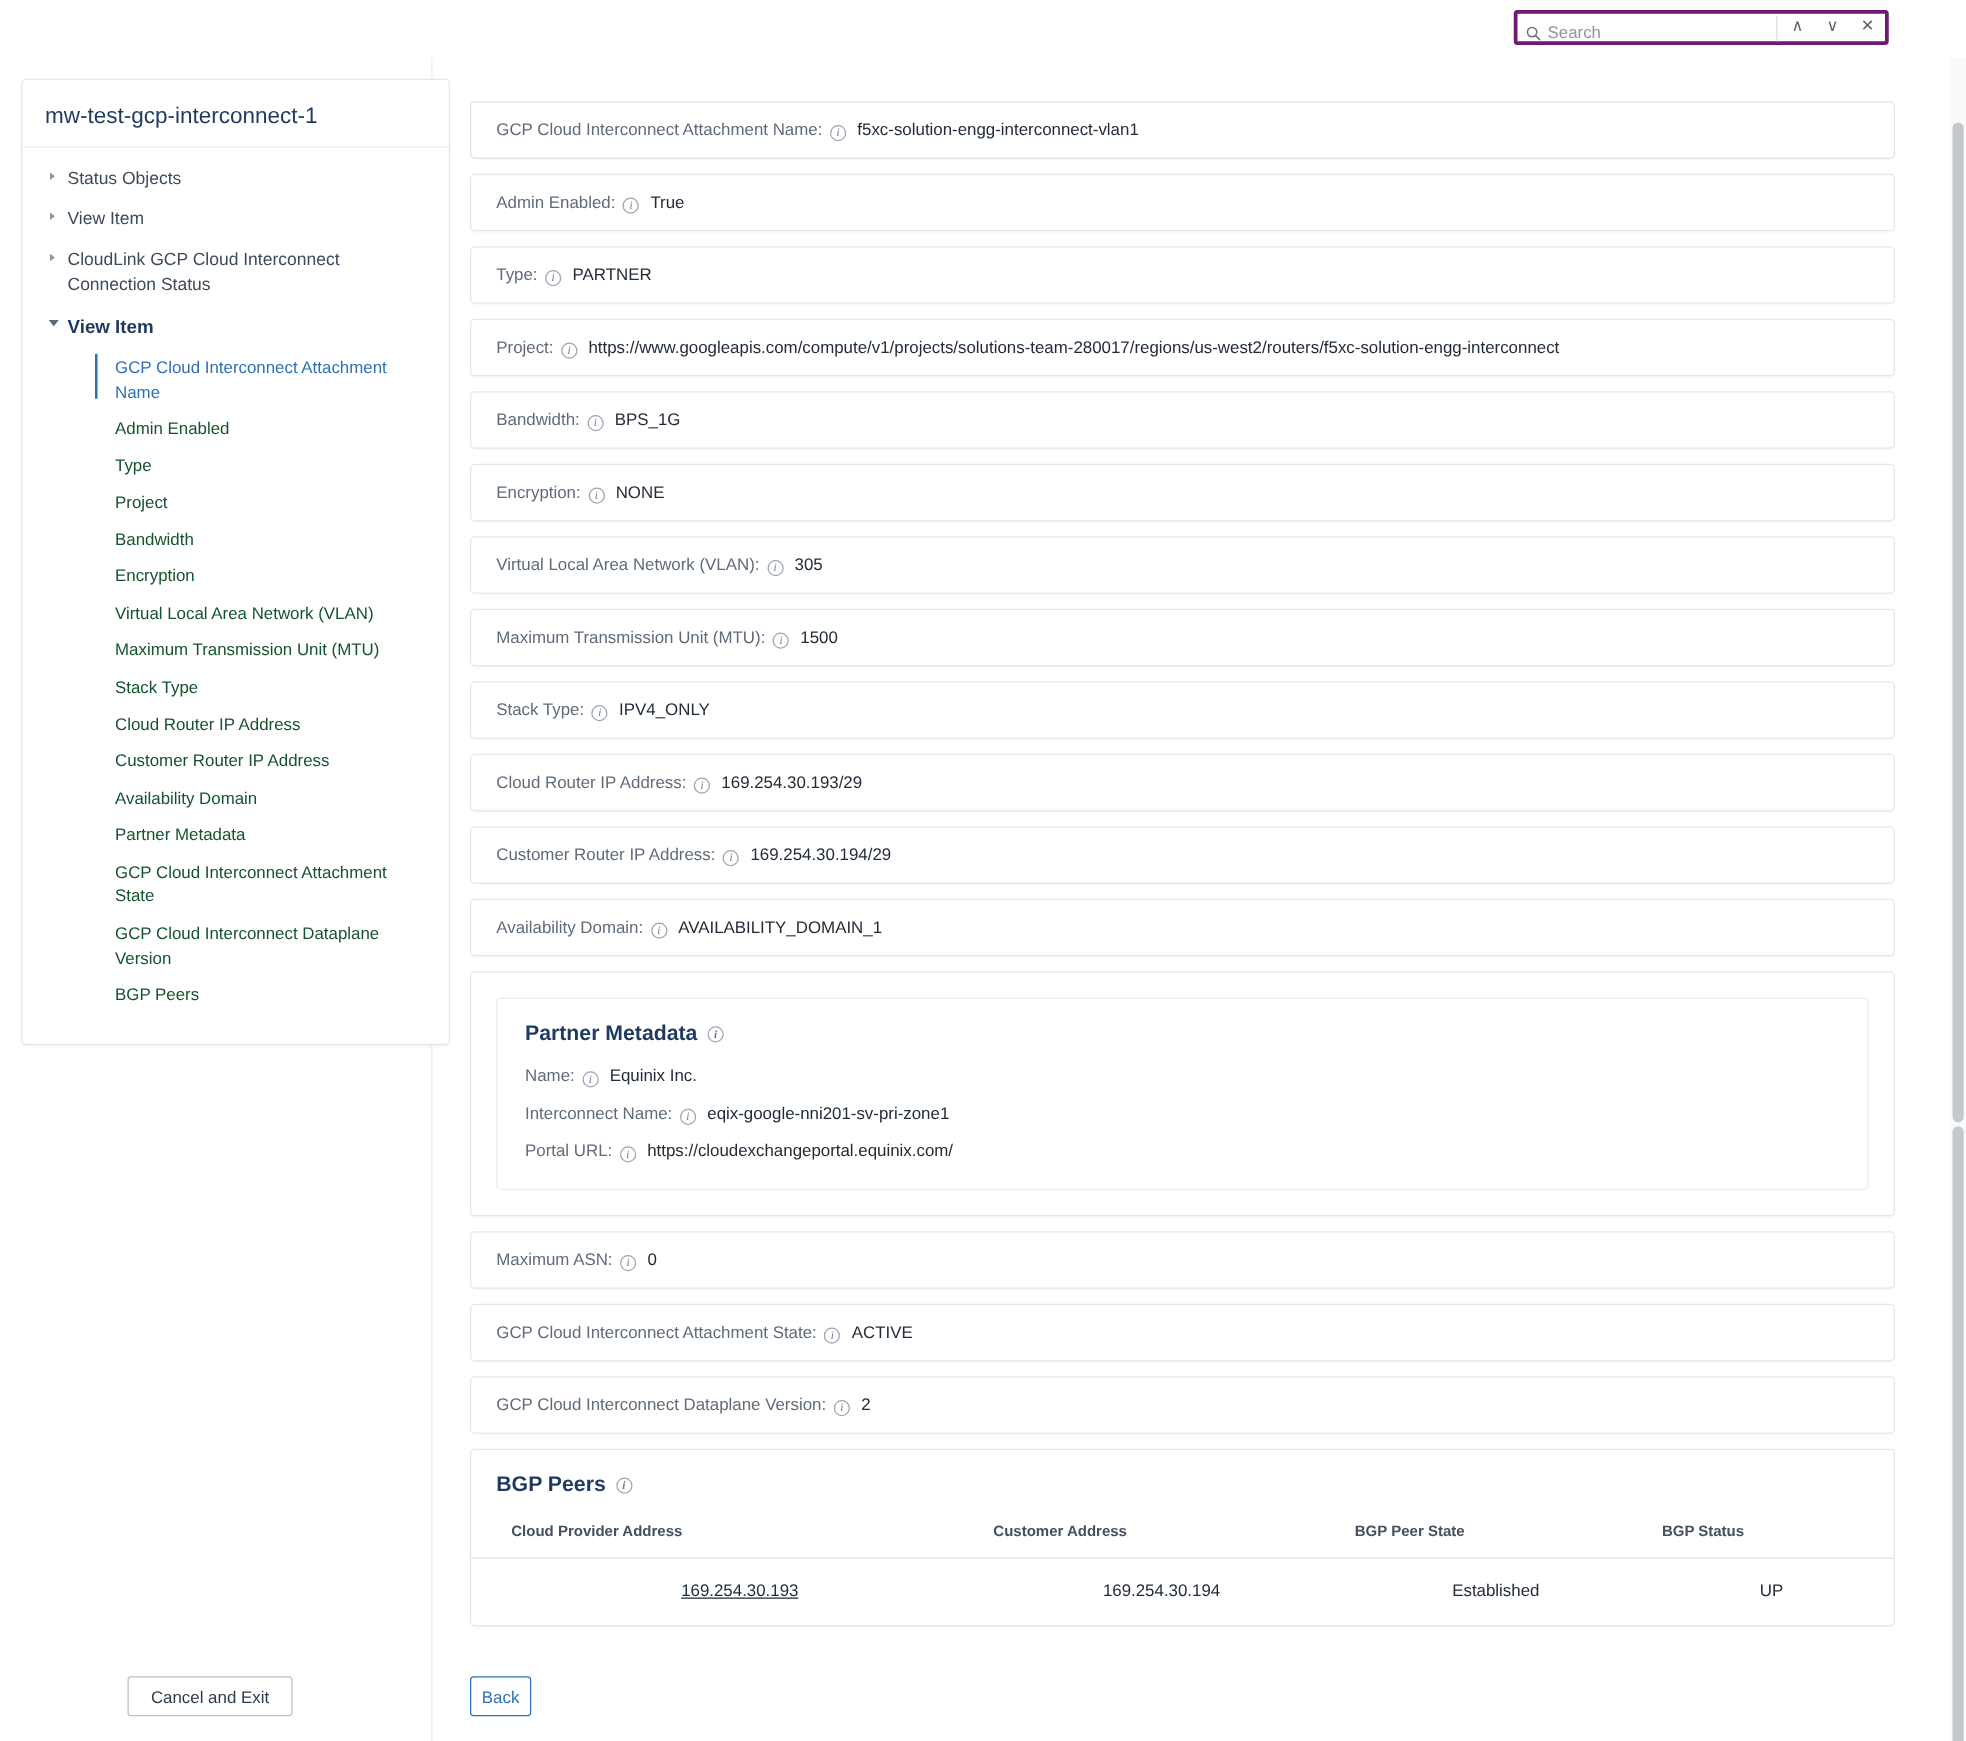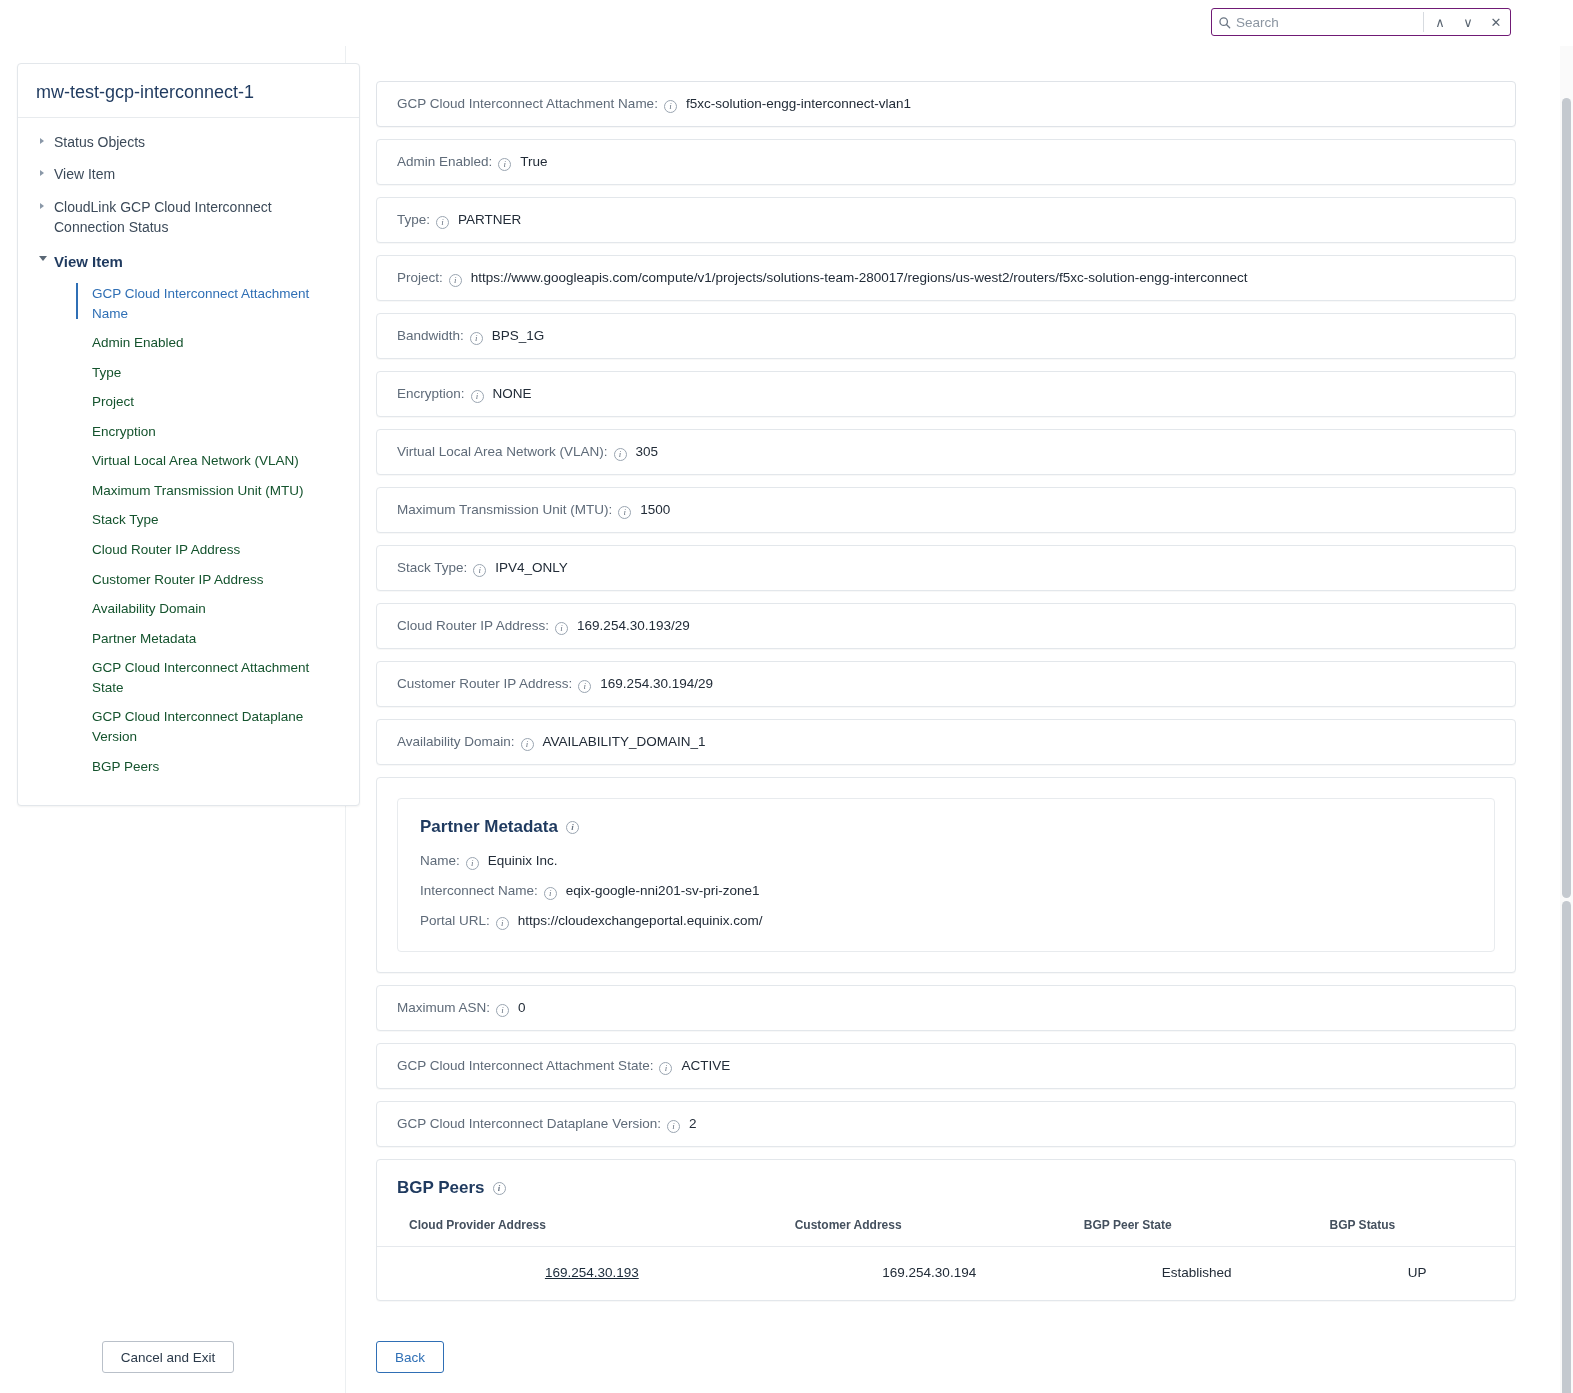--- a/index.html
+++ b/index.html
@@ -14,22 +14,22 @@
   .page { position: relative; width: 1573px; height: 1393px; background: #fff; }
 
   
   .topbar {
     position: absolute; top: 0; left: 0; right: 0; height: 46px;
     background: #ffffff;
   }
   .searchbox {
     position: absolute; top: 8px; right: 62px;
     width: 300px; height: 28px;
-    border: 1px solid #701a75; border-radius: 3px;
-    background: #fff; display: flex; align-items: center;
+    border: 3px solid #701a75; border-radius: 3px;
+    background: #fff; display: flex; align-items: flex-end;
   }
   .search-icon { width: 24px; display: flex; justify-content: center; align-items: center; color: #6b7684; }
   .search-input {
     border: 0; outline: none; flex: 1; font-size: 13.5px;
     font-family: "Liberation Sans", sans-serif; color: #2b3a4a;
     background: transparent; padding: 0;
   }
   .search-input::placeholder { color: #8b95a1; }
   .search-divider { width: 1px; height: 20px; background: #d7dbe0; margin: 0 2px; }
   .sbtn {
@@ -141,21 +141,21 @@
   tbody td:first-child { padding-left: 32px; }
   .link-cell { color: #1b2b3a; text-decoration: underline; cursor: pointer; }
 
   
   .btn {
     display: inline-flex; align-items: center; justify-content: center;
     height: 32px; border-radius: 3px; font-size: 13.5px;
     font-family: "Liberation Sans", sans-serif; cursor: pointer; background: #fff;
   }
   .btn-cancel { position: absolute; left: 102px; top: 1341px; width: 132px; border: 1px solid #b9c0c9; color: #2b3a4a; }
-  .btn-back { position: absolute; left: 376px; top: 1341px; width: 68px; border: 1px solid #2f6fb5; color: #2f6fb5; }
+  .btn-back { position: absolute; left: 376px; top: 1341px; width: 49px; border: 1px solid #2f6fb5; color: #2f6fb5; }
 
   
   .scrollbar-track { position: absolute; right: 0; top: 46px; width: 13px; bottom: 0; background: #fafafa; }
   .scrollbar-thumb { position: absolute; right: 2px; top: 52px; width: 9px; height: 800px; background: #c4c9cf; border-radius: 5px; }
   .scrollbar-thumb2 { position: absolute; right: 2px; top: 855px; width: 9px; height: 520px; background: #c4c9cf; border-radius: 5px; }
   .divider-v { position: absolute; left: 345px; top: 46px; bottom: 0; width: 1px; background: #eceff1; }
 </style>
 </head>
 <body>
 
@@ -199,20 +199,21 @@
         <span>View Item</span>
       </div>
 
       <div class="sub-nav">
         <div class="sub-wrap">
             <div class="sub-item active">GCP Cloud Interconnect Attachment Name</div>
           </div>
         <div class="sub-item">Admin Enabled</div>
         <div class="sub-item">Type</div>
         <div class="sub-item">Project</div>
+        <div class="sub-item">Bandwidth</div>
         <div class="sub-item">Encryption</div>
         <div class="sub-item">Virtual Local Area Network (VLAN)</div>
         <div class="sub-item">Maximum Transmission Unit (MTU)</div>
         <div class="sub-item">Stack Type</div>
         <div class="sub-item">Cloud Router IP Address</div>
         <div class="sub-item">Customer Router IP Address</div>
         <div class="sub-item">Availability Domain</div>
         <div class="sub-item">Partner Metadata</div>
         <div class="sub-item">GCP Cloud Interconnect Attachment State</div>
         <div class="sub-item">GCP Cloud Interconnect Dataplane Version</div>

